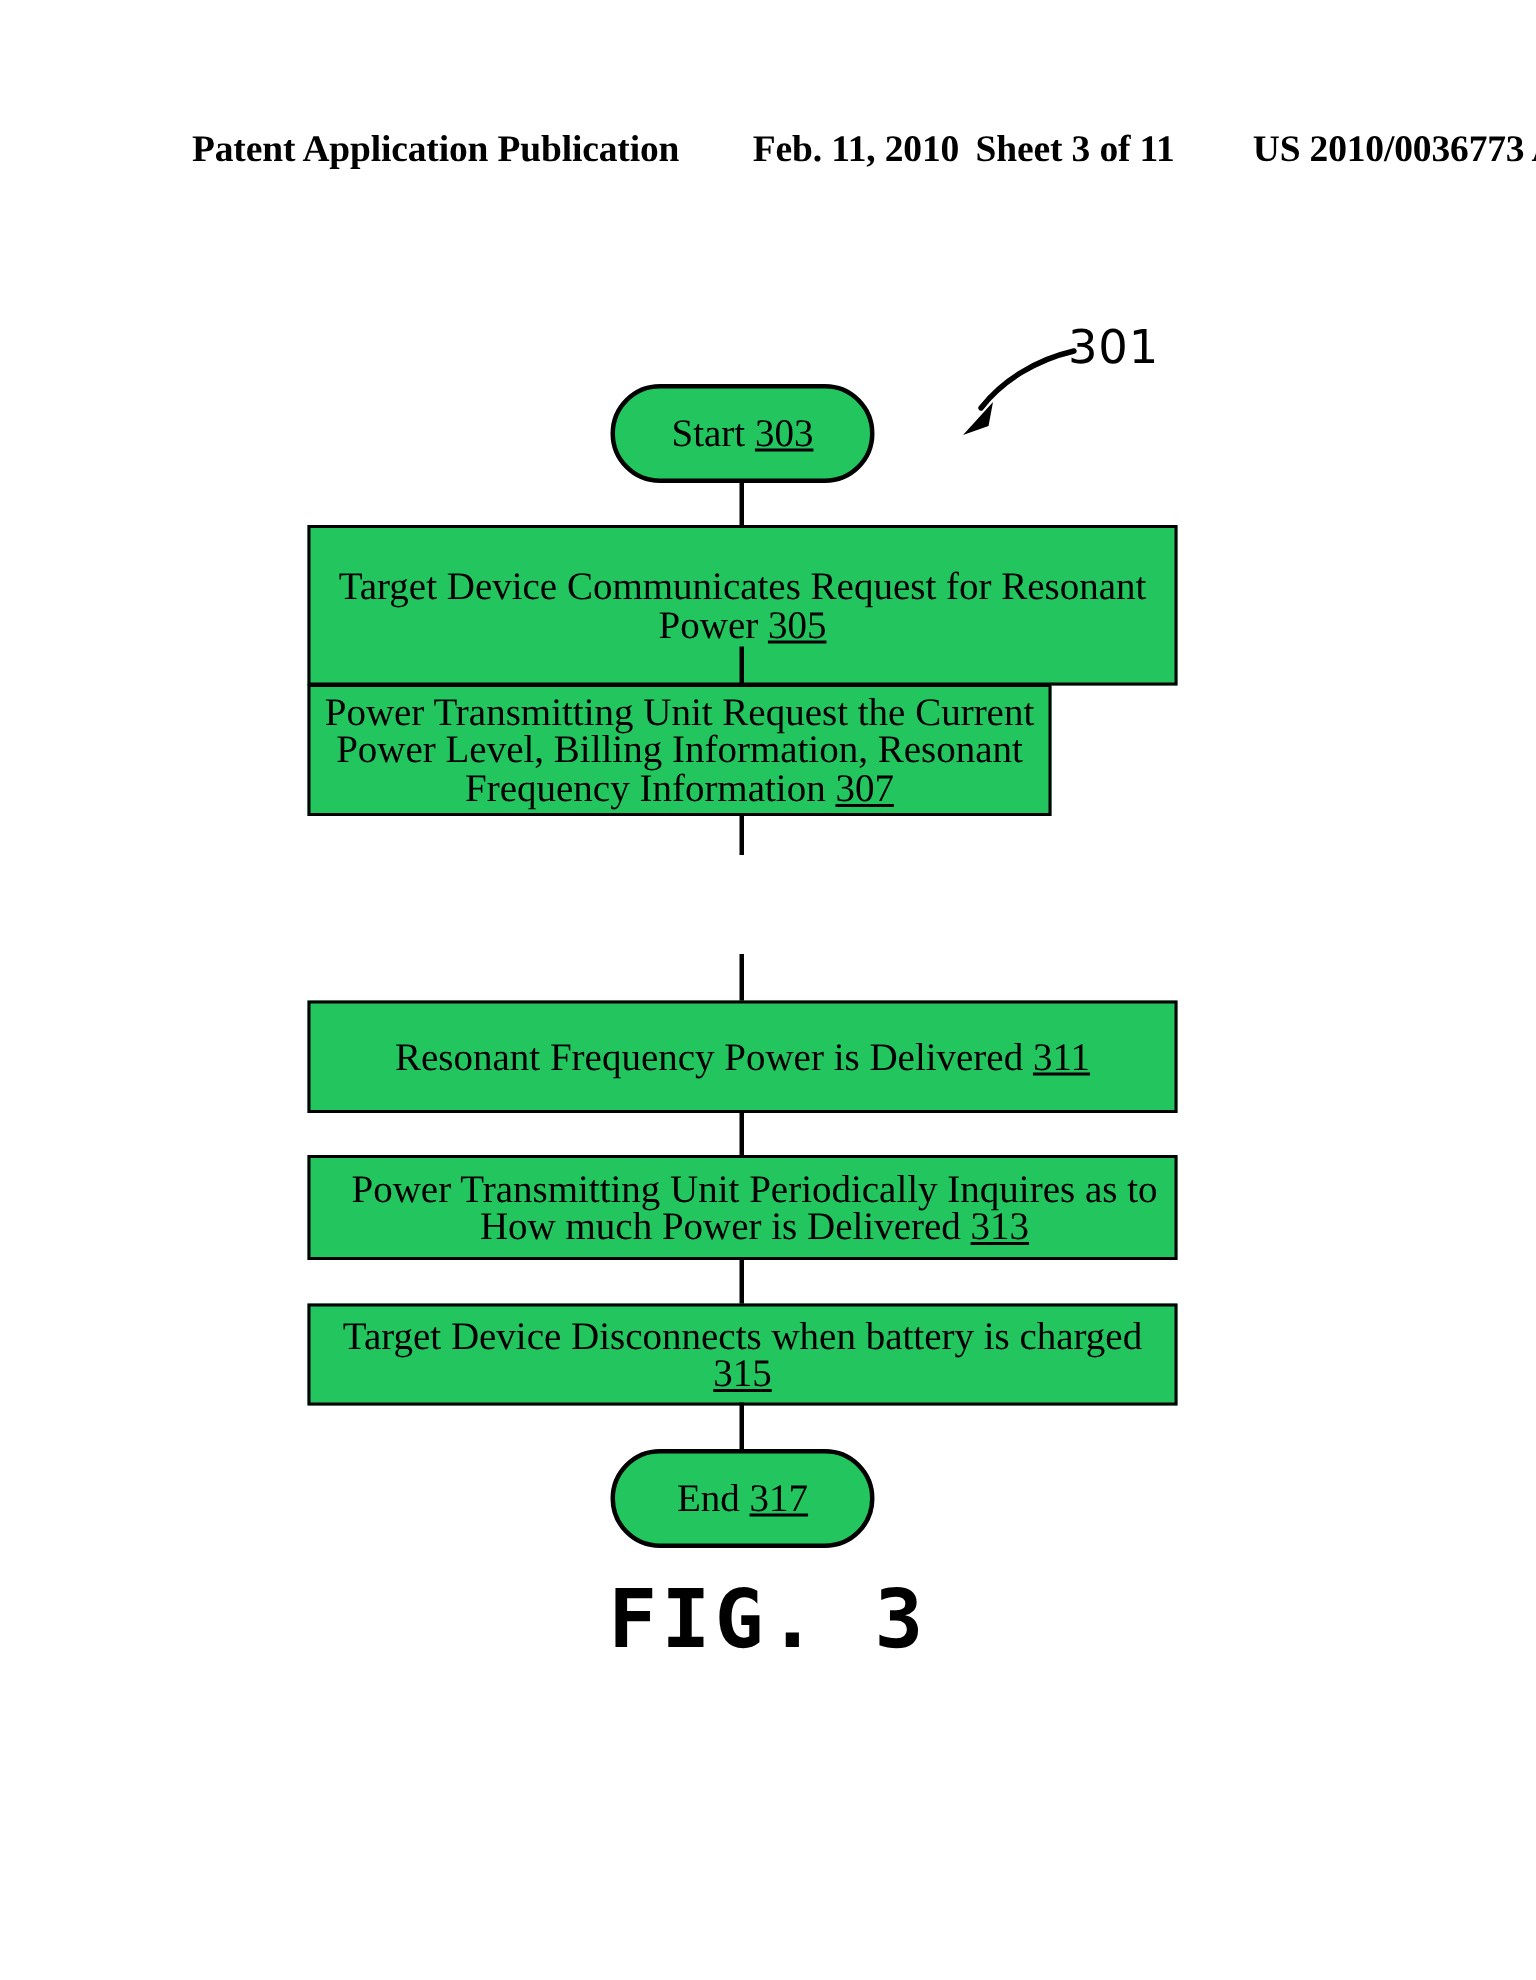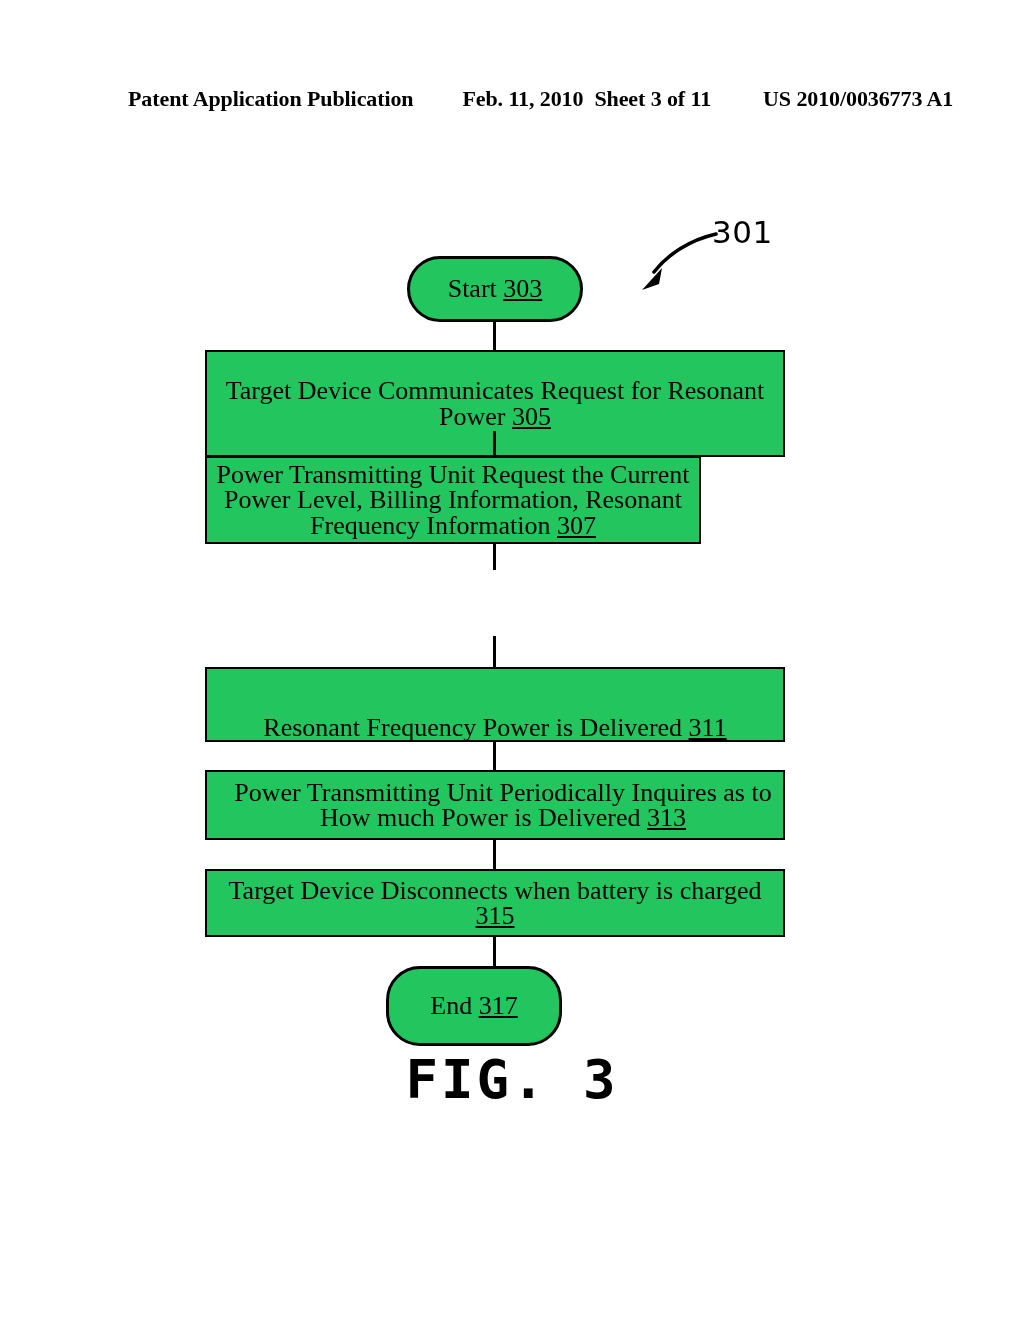--- a/index.html
+++ b/index.html
@@ -21,21 +21,21 @@
   .page-header {
     position: absolute;
     left: 128px;
     top: 86px;
     width: 768px;
     height: 26px;
     display: flex;
     align-items: baseline;
     font-family: "Liberation Serif", "DejaVu Serif", serif;
     font-weight: bold;
-    font-size: 22px;
+    font-size: 25px;
     letter-spacing: -0.1px;
     white-space: nowrap;
   }
   .hdr-pub { margin-right: 49px; }
   .hdr-date { margin-right: 11px; }
   .hdr-sheet { margin-right: 52px; }
   .hdr-num { }
 
   
   .figure {
@@ -146,37 +146,37 @@
 
   <div class="node" style="left:205px; top:456px; width:496px; height:88px;">
     <span class="txt"><span>Power Transmitting Unit Request the Current Power Level, Billing Information, Resonant Frequency Information </span><span class="u">307</span></span>
   </div>
 
   <div class="connector" style="top:542px; height:28px;"></div>
 
 
   <div class="connector" style="top:636px; height:32px;"></div>
 
-  <div class="node" style="left:205px; top:667px; width:580px; height:75px;align-items:flex-end;">
+  <div class="node" style="left:205px; top:667px; width:580px; height:75px;">
     <span class="txt"><span>Resonant Frequency Power is Delivered </span><span class="u">311</span></span>
   </div>
 
   <div class="connector" style="top:740px; height:31px;"></div>
 
   <div class="node" style="left:205px; top:770px; width:580px; height:70px;padding-left:16px;">
     <span class="txt"><span>Power Transmitting Unit Periodically Inquires as to How much Power is Delivered </span><span class="u">313</span></span>
   </div>
 
   <div class="connector" style="top:838px; height:32px;"></div>
 
   <div class="node" style="left:205px; top:869px; width:580px; height:68px;">
     <span class="txt"><span>Target Device Disconnects when battery is charged </span><span class="u">315</span></span>
   </div>
 
   <div class="connector" style="top:935px; height:33px;"></div>
 
-  <div class="node terminal" style="left:386px; top:966px; width:176px; height:80px;">
+  <div class="node terminal" style="left:407px; top:966px; width:176px; height:66px;">
     <span class="txt"><span>End </span><span class="u">317</span></span>
   </div>
 
   <div class="fig-caption">FIG. 3</div>
 
 </div>
 
 </body></html>

